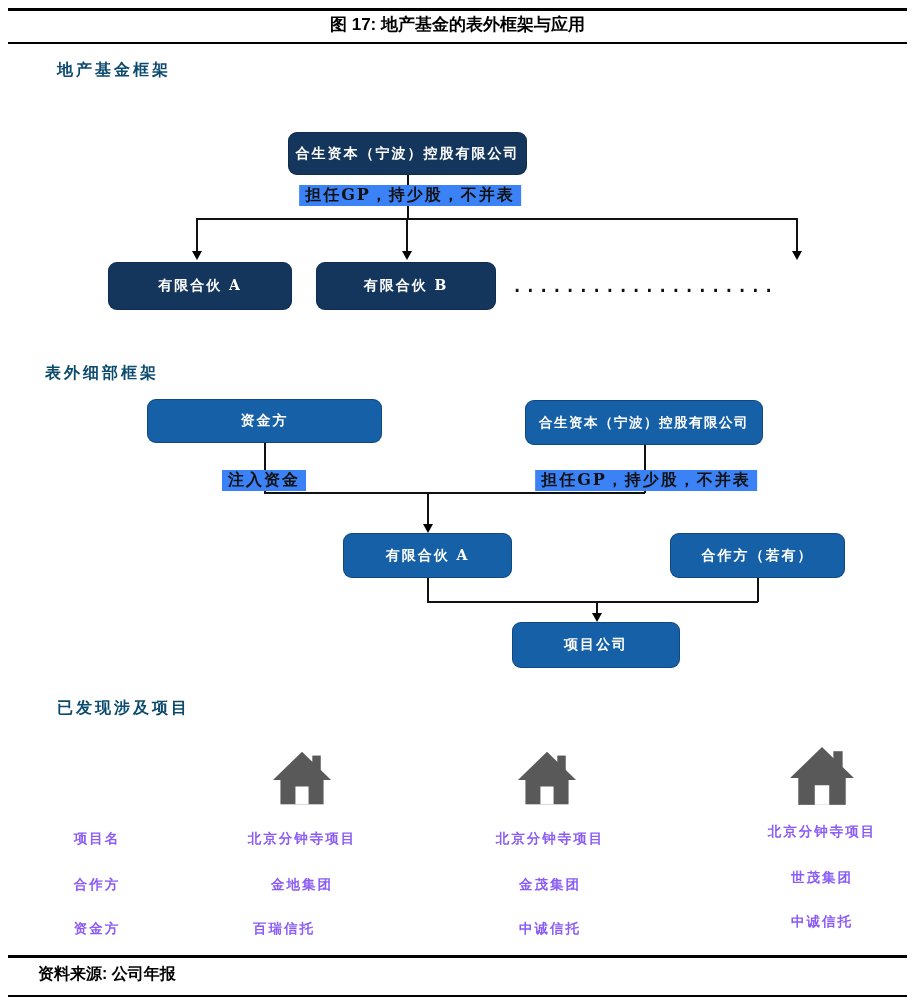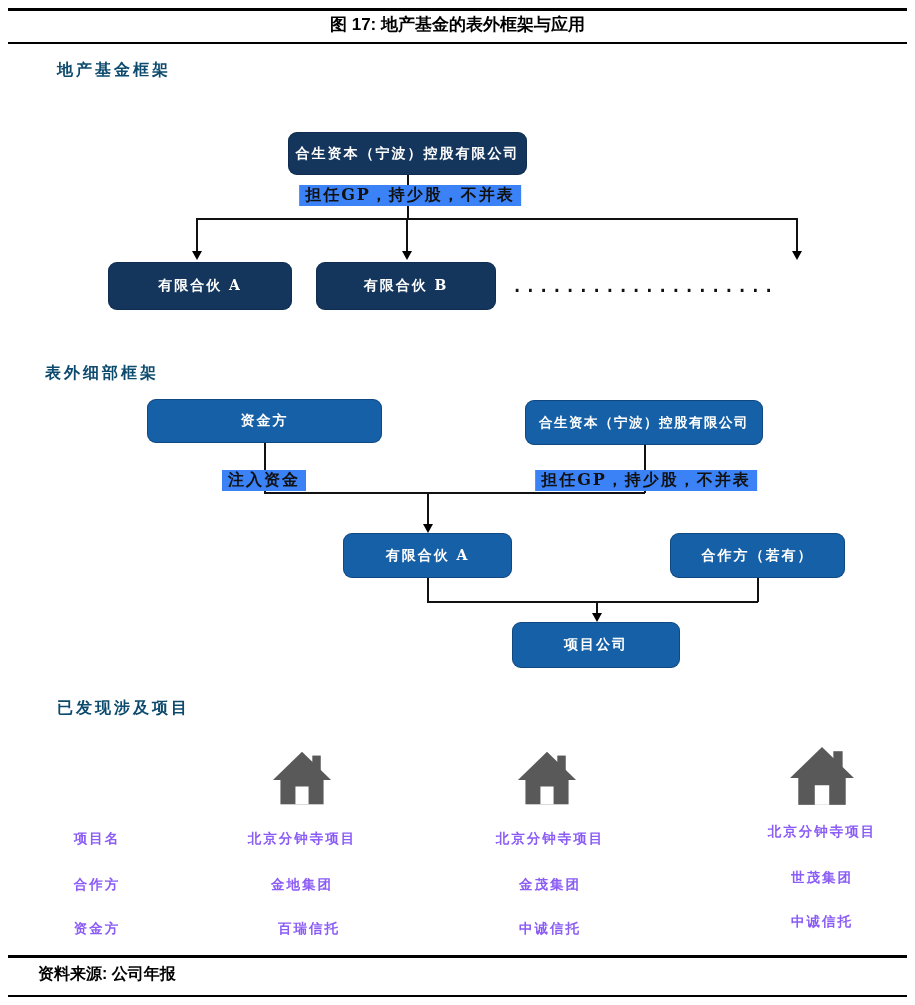--- a/index.html
+++ b/index.html
@@ -125,21 +125,21 @@
       <rect x="25" y="40" width="14" height="19" fill="#ffffff"></rect>
     </svg>
   </div>
 
   <div class="cell rowlabel" style="left:47px;top:830px;">项目名</div>
   <div class="cell rowlabel" style="left:47px;top:876px;">合作方</div>
   <div class="cell rowlabel" style="left:47px;top:920px;">资金方</div>
 
   <div class="cell" style="left:222px;top:830px;">北京分钟寺项目</div>
   <div class="cell" style="left:222px;top:876px;">金地集团</div>
-  <div class="cell" style="left:229px;top:920px;">百瑞信托</div>
+  <div class="cell" style="left:204px;top:920px;">百瑞信托</div>
 
   <div class="cell" style="left:470px;top:830px;">北京分钟寺项目</div>
   <div class="cell" style="left:470px;top:876px;">金茂集团</div>
   <div class="cell" style="left:470px;top:920px;">中诚信托</div>
 
   <div class="cell" style="left:742px;top:823px;">北京分钟寺项目</div>
   <div class="cell" style="left:742px;top:869px;">世茂集团</div>
   <div class="cell" style="left:742px;top:913px;">中诚信托</div>
 
   <div class="rule thick" style="top:955px;"></div>

